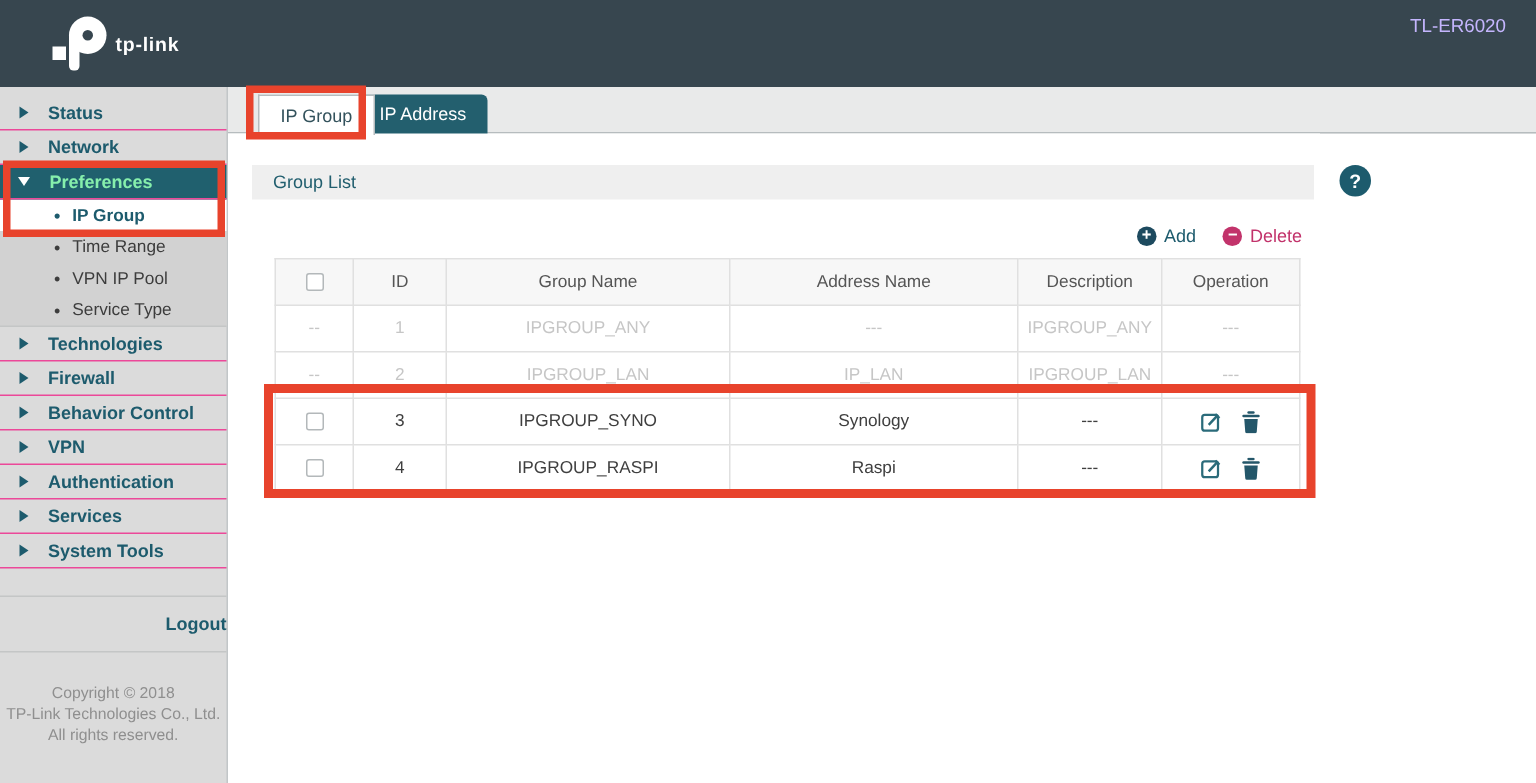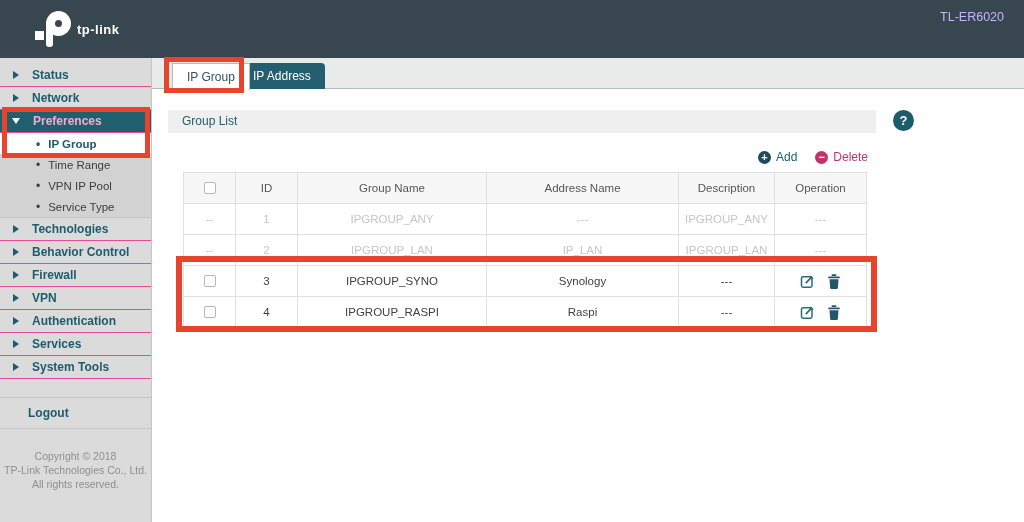--- a/index.html
+++ b/index.html
@@ -19,29 +19,29 @@
   .topbar-model { font-size:12.5px; margin-bottom:6px; }
   .topbar-tagline { font-size:12px; }
 
   
   .sidebar { position:absolute; left:0; top:58px; width:152px; height:464px; background:#dbdbdb; border-right:1px solid #c2c6c8; }
   .nav-spacer { height:6px; }
   .nav-item { position:relative; height:23px; display:flex; align-items:center; border-bottom:1px solid #ec4899; cursor:pointer; }
   .nav-item .arrow-r { width:0; height:0; border-left:6px solid #1d5b6d; border-top:4px solid transparent; border-bottom:4px solid transparent; margin-left:13px; }
   .nav-item .label { font-size:12px; font-weight:bold; color:#1d5b6d; margin-left:13px; }
   .nav-item.selected { background:#20606e; }
-  .nav-item.selected .label { color:#f9a8d4; }
+  .nav-item.selected .label { color:#86efac; }
   .nav-item.selected .arrow-d { width:0; height:0; border-top:6px solid #ffffff; border-left:4px solid transparent; border-right:4px solid transparent; margin-left:12px; }
   .submenu { background:#d2d2d2; border-bottom:1px solid #c4c6c6; }
   .sub-item { height:21px; display:flex; align-items:center; padding-left:36px; cursor:pointer; }
   .sub-item .bullet { font-size:12px; color:#3d3d3d; margin-right:8px; line-height:1; }
   .sub-item .sub-label { font-size:11.5px; color:#3d3d3d; }
   .sub-item.selected { background:#ffffff; }
   .sub-item.selected .bullet, .sub-item.selected .sub-label { color:#1d5b6d; font-weight:bold; }
-  .logout-row { margin-top:18px; height:32px; display:flex; align-items:center; border-top:1px solid #c4c6c6; border-bottom:1px solid #c4c6c6; cursor:pointer; }
+  .logout-row { margin-top:18px; height:38px; display:flex; align-items:center; border-top:1px solid #c4c6c6; border-bottom:1px solid #c4c6c6; cursor:pointer;justify-content:flex-end; }
   .logout-row .label { font-size:12px; font-weight:bold; color:#1d5b6d; margin-left:28px; }
   .copyright { margin-top:20px; text-align:center; font-size:10.5px; color:#8f8f8f; line-height:14px; }
 
   
   .tabstrip { position:absolute; left:152px; top:58px; width:872px; height:31px; background:#e9eaea; border-bottom:1px solid #b6bcbe; }
   .tab { position:absolute; top:5px; height:27px; line-height:26px; padding:0 14px; font-size:12px; cursor:pointer; }
   .tab.active { left:20px; background:#ffffff; border:1px solid #b6bcbe; border-bottom:none; color:#33525c; z-index:2; height:27px; }
   .tab.inactive { left:87px; background:#235f6e; color:#ffffff; border-radius:4px 4px 0 0; }
 
   
@@ -126,25 +126,25 @@
       <span class="sub-label">Service Type</span>
     </div>
   </div>
 
   <div class="nav-item">
     <span class="arrow-r"></span>
     <span class="label">Technologies</span>
   </div>
   <div class="nav-item">
     <span class="arrow-r"></span>
+    <span class="label">Firewall</span>
+  </div>
+  <div class="nav-item">
+    <span class="arrow-r"></span>
     <span class="label">Behavior Control</span>
-  </div>
-  <div class="nav-item">
-    <span class="arrow-r"></span>
-    <span class="label">Firewall</span>
   </div>
   <div class="nav-item">
     <span class="arrow-r"></span>
     <span class="label">VPN</span>
   </div>
   <div class="nav-item">
     <span class="arrow-r"></span>
     <span class="label">Authentication</span>
   </div>
   <div class="nav-item">

